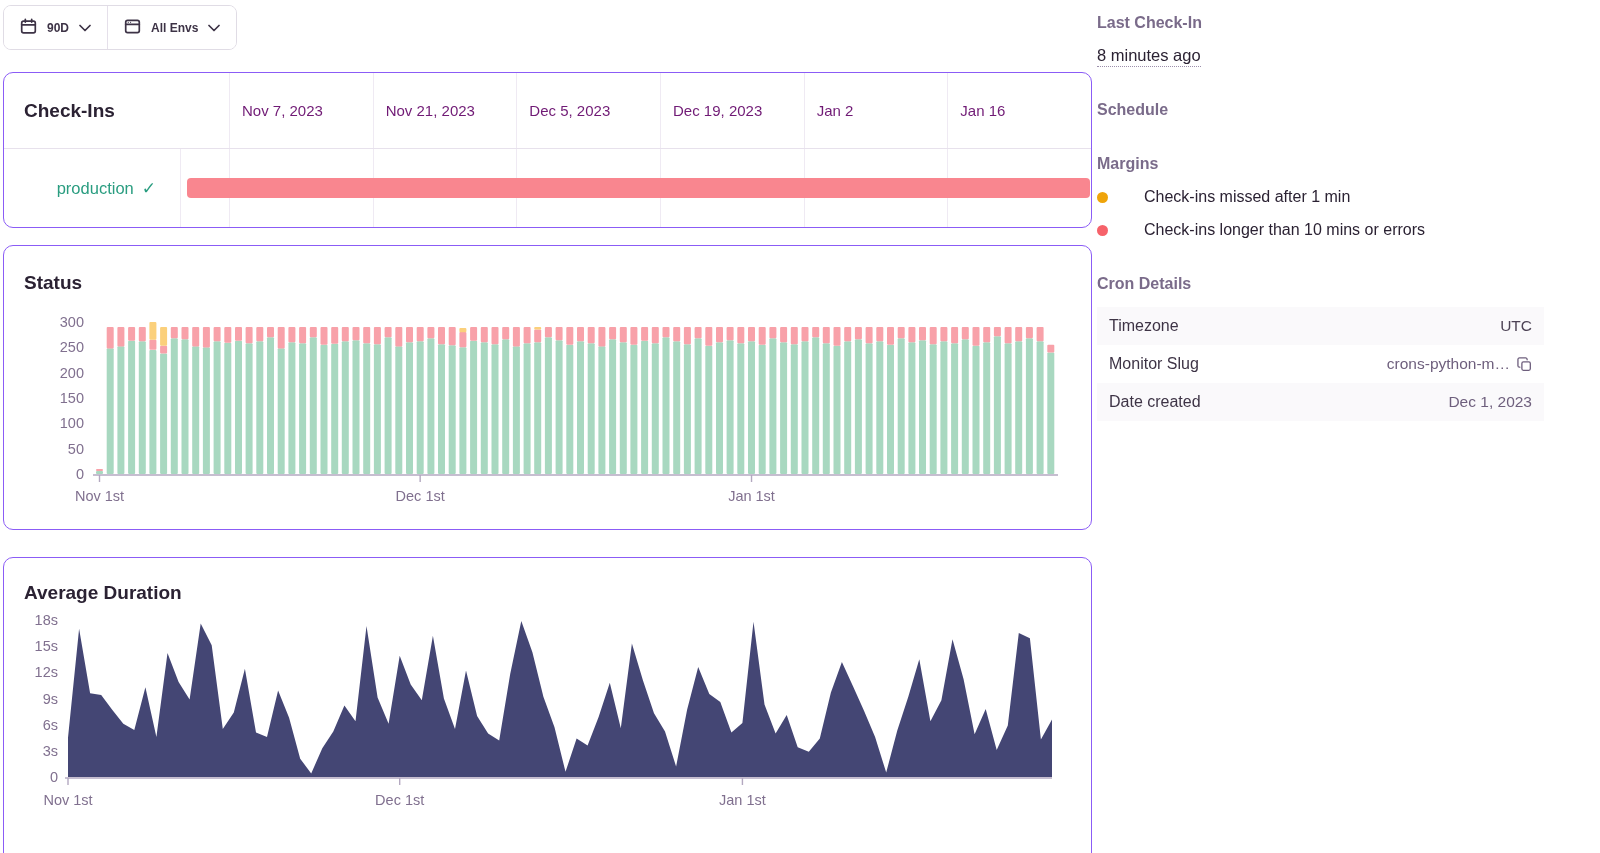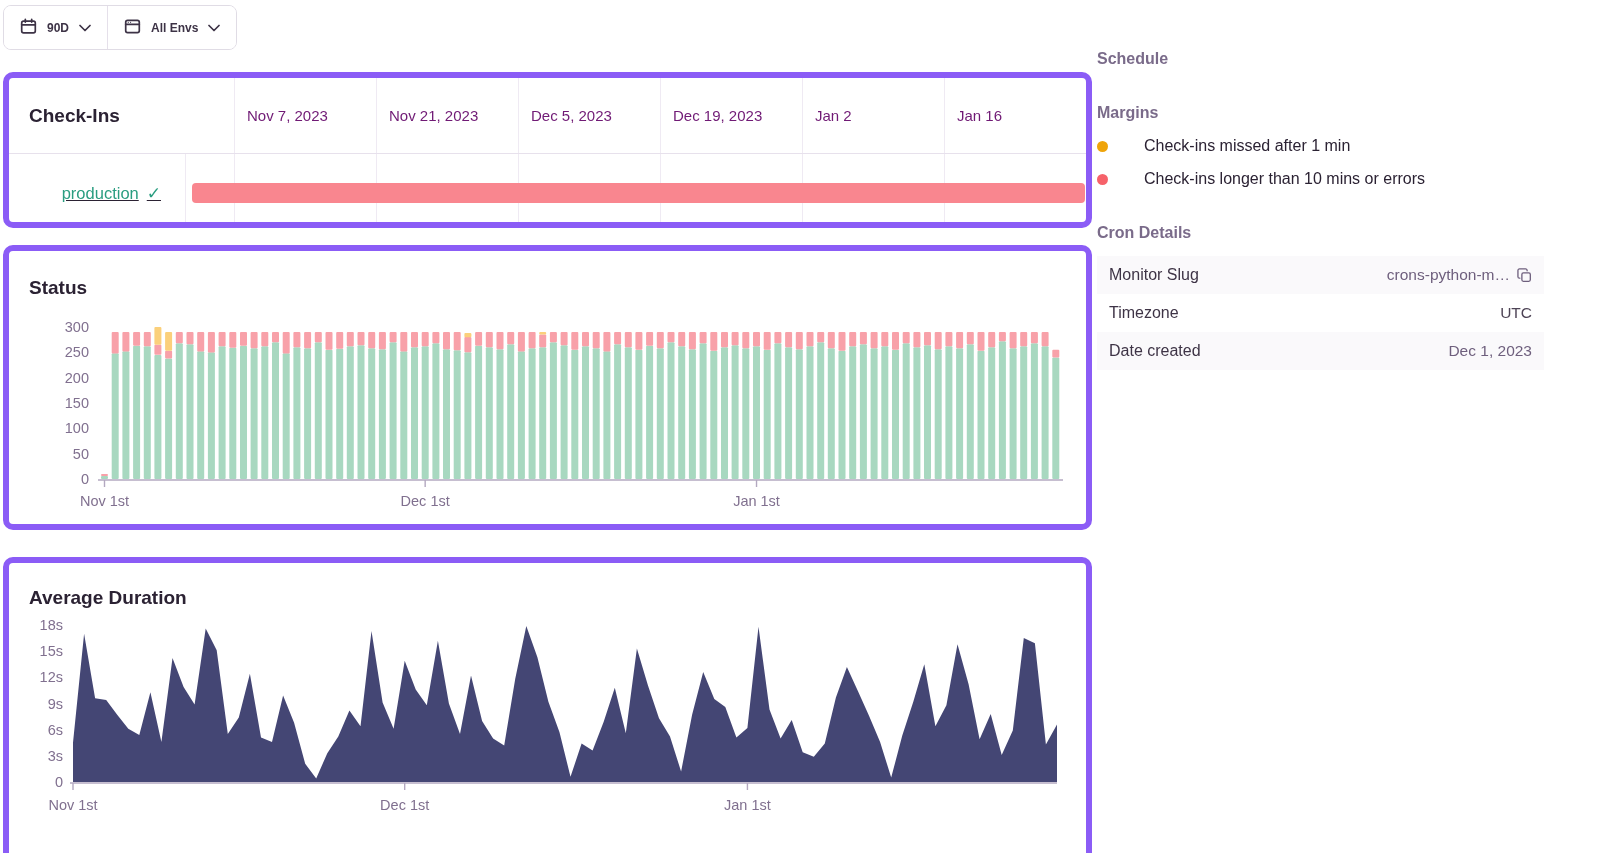--- a/index.html
+++ b/index.html
@@ -10,32 +10,32 @@
   
   .filter-bar { left:3px; top:5px; height:45px; display:flex; align-items:stretch;
     background:#fff; border:1px solid #e0dce5; border-radius:8px; overflow:hidden; }
   .filter-btn { display:flex; align-items:center; gap:10px; padding:0 16px;
     background:#fff; border:none; cursor:pointer; font-family:inherit; }
   .filter-btn .flabel { font-size:12px; font-weight:bold; color:#3d3346; }
   .filter-divider { width:1px; background:#e5e0ea; }
   .icon-svg { display:block; }
 
   
-  .panel { left:3px; width:1089px; background:#fff; border:6px solid #8b5cf6;
+  .panel { left:3px; width:1089px; background:#fff; border:1px solid #8b5cf6;
     border-radius:10px; position:absolute; }
   .panel-title { font-size:19px; font-weight:bold; color:#2b2233; }
 
   
   .panel-checkins { top:72px; height:156px; overflow:hidden; }
   .ck-header { display:flex; height:76px; border-bottom:1px solid #e7e1ec; }
   .ck-body { display:flex; height:78px; position:relative; }
   .ck-labelcell { width:177px; flex:0 0 177px; display:flex; align-items:center; }
   .ck-header .ck-labelcell { padding-left:20px; }
   .ck-body .ck-labelcell { justify-content:flex-end; padding-right:24px;
-    border-right:1px solid #efeaf3;text-decoration:underline; }
+    border-right:1px solid #efeaf3; }
   .ck-spacer { width:48px; flex:0 0 48px; }
   .ck-col { flex:1 1 0; border-left:1px solid #efeaf3; display:flex; align-items:center;
     padding-left:12px; font-size:15px; color:#701a75; }
   .env-label { font-size:16.5px; color:#2a9d80; }
   .env-check { font-size:17px; color:#2a9d80; margin-left:8px; }
   .timeline-bar { position:absolute; left:183px; right:1px; top:29px; height:20px;
     border-radius:4px; }
 
   
   .panel-status { top:245px; height:285px; }
@@ -360,20 +360,24 @@
       <text x="56" y="191" text-anchor="middle">Nov 1st</text>
       <line x1="387.685393258427" y1="164" x2="387.685393258427" y2="171" stroke="#b3a8c0" stroke-width="1.4"></line>
       <text x="387.685393258427" y="191" text-anchor="middle">Dec 1st</text>
       <line x1="730.4269662921348" y1="164" x2="730.4269662921348" y2="171" stroke="#b3a8c0" stroke-width="1.4"></line>
       <text x="730.4269662921348" y="191" text-anchor="middle">Jan 1st</text>
     </svg>
 </div>
 
 <div class="sidebar">
   <div class="ci-grid">
+    <div class="ci-col">
+      <div class="sb-heading">Last Check-In</div>
+      <div class="ci-value"><span class="dotted-underline">8 minutes ago</span></div>
+    </div>
   </div>
 
   <div class="sb-section">
     <div class="sb-heading">Schedule</div>
   </div>
 
   <div class="sb-section">
     <div class="sb-heading">Margins</div>
     <div id="margins-list">
         <div class="margin-item">
@@ -384,38 +388,38 @@
           <span class="margin-dot" style="background: rgb(246, 98, 106);"></span>
           <span>Check-ins longer than 10 mins or errors</span>
         </div>
       </div>
   </div>
 
   <div class="sb-section">
     <div class="sb-heading">Cron Details</div>
     <div class="cron-table" id="cron-table">
         <div class="cron-row">
+          <span class="cron-key">Timezone</span>
+          <span class="cron-val dark">
+            <span>UTC</span>
+          </span>
+        </div>
+        <div class="cron-row">
           <span class="cron-key">Monitor Slug</span>
           <span class="cron-val">
             <span>crons-python-m…</span>
             <button class="copy-btn">
               <svg width="15" height="15" viewBox="0 0 16 16" fill="none" stroke="#6e5f7d" stroke-width="1.4" stroke-linecap="round" stroke-linejoin="round">
                 <rect x="5.2" y="5.2" width="9" height="9" rx="1.6"></rect>
                 <path d="M10.8 3V2.6A1.6 1.6 0 0 0 9.2 1H2.6A1.6 1.6 0 0 0 1 2.6v6.6a1.6 1.6 0 0 0 1.6 1.6H3"></path>
               </svg>
             </button>
           </span>
         </div>
         <div class="cron-row">
-          <span class="cron-key">Timezone</span>
-          <span class="cron-val dark">
-            <span>UTC</span>
-          </span>
-        </div>
-        <div class="cron-row">
           <span class="cron-key">Date created</span>
           <span class="cron-val">
             <span>Dec 1, 2023</span>
           </span>
         </div>
       </div>
   </div>
 </div>
 
 </body></html>

